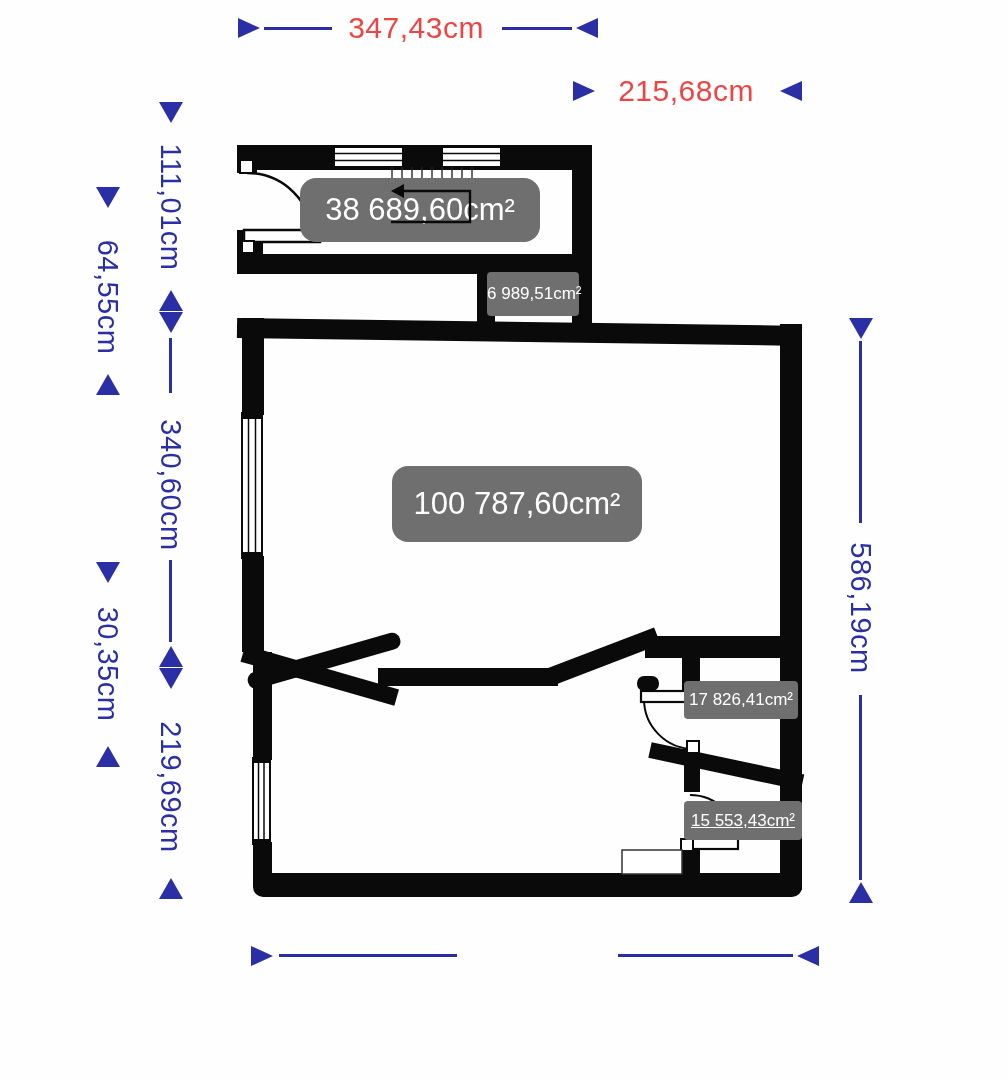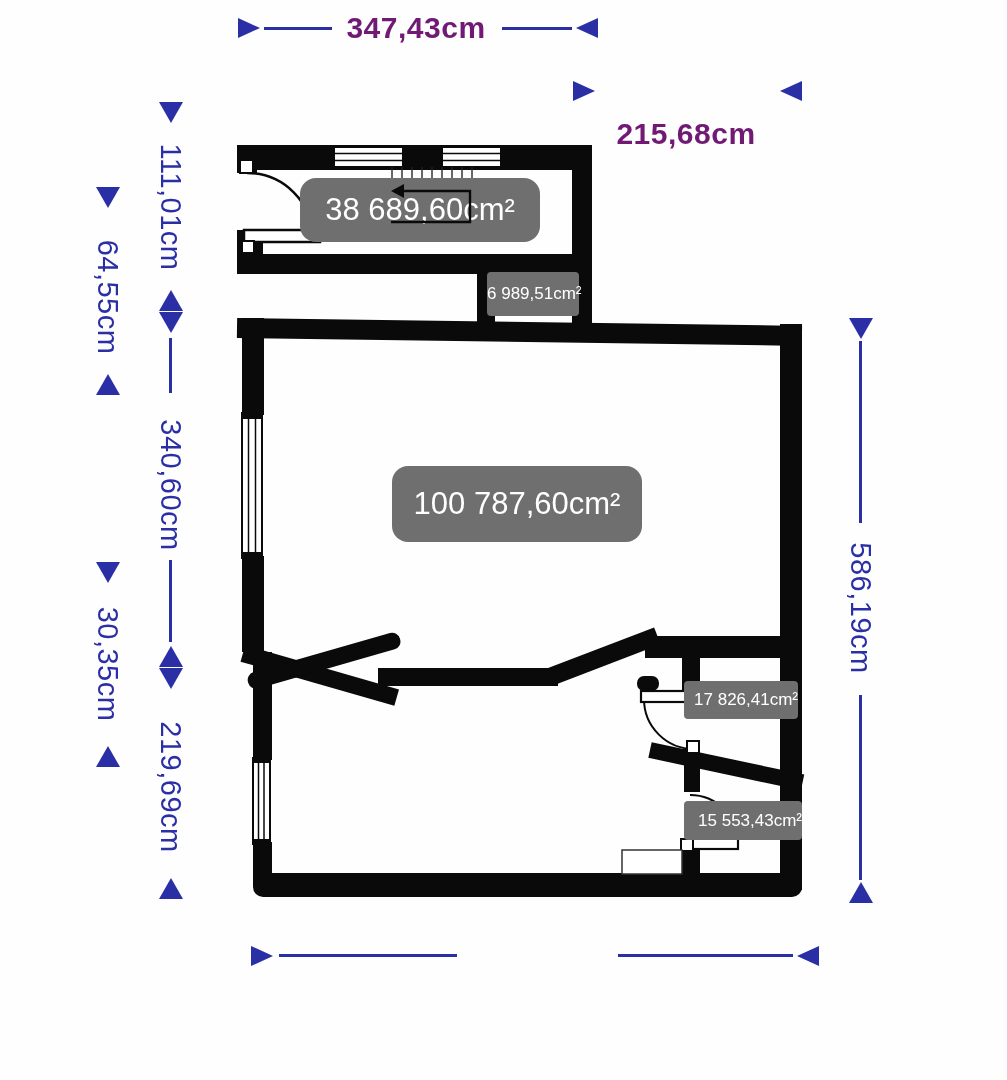--- a/index.html
+++ b/index.html
@@ -1,21 +1,21 @@
 <!DOCTYPE html>
 <html><head>
 <meta charset="utf-8">
 <style>
   html,body{margin:0;padding:0;}
   body{font-family:"Liberation Sans", sans-serif; background:#ffffff;}
   #stage{position:relative; width:1007px; height:1080px; background:#fefefe; overflow:hidden;}
 
   
   .dimtext{
-    position:absolute; color:#701a75; font-size:30px; font-weight:700;
+    position:absolute; color:#ef4444; font-size:30px; font-weight:400;
     text-align:center; white-space:nowrap; letter-spacing:0.5px;
   }
   .vtext{
     position:absolute; width:150px; height:34px; line-height:34px;
     color:#2b2fa6; font-size:29px; font-weight:500; text-align:center;
     transform:rotate(90deg); white-space:nowrap; letter-spacing:0.5px;
   }
   .hline{position:absolute; height:3px; background:#2b2fa6;}
   .vline{position:absolute; width:3px; background:#2b2fa6;}
   .tri{position:absolute; width:0; height:0;}
@@ -23,21 +23,21 @@
   .tri-l{border-top:10px solid transparent; border-bottom:10px solid transparent; border-right:22px solid #2b2fa6;}
   .tri-d{border-left:12px solid transparent; border-right:12px solid transparent; border-top:21px solid #2b2fa6;}
   .tri-u{border-left:12px solid transparent; border-right:12px solid transparent; border-bottom:21px solid #2b2fa6;}
 
   
   .roomlabel{
     position:absolute; background:#6f6f6f; color:#ffffff; text-align:center;
     white-space:nowrap; z-index:20;
   }
   .biglabel{border-radius:16px; font-size:31px; font-weight:500;}
-  .smalllabel{border-radius:4px; font-size:17px; font-weight:500;text-align:right;}
+  .smalllabel{border-radius:4px; font-size:17px; font-weight:500;}
 
   svg{position:absolute; left:0; top:0;}
   #plan-svg{z-index:10;}
   #overlay-svg{z-index:30;}
 </style>
 </head>
 <body>
 
 <div id="stage">
 
@@ -135,35 +135,35 @@
       <rect x="681" y="839" width="12" height="12" fill="#ffffff" stroke="#0a0a0a" stroke-width="2"></rect>
     </g>
 
     <rect x="622" y="850" width="60" height="24" fill="#ffffff" stroke="#333333" stroke-width="1.5"></rect>
   </svg>
 
   <div class="roomlabel biglabel" style="left:300px; top:178px; width:240px; height:64px; line-height:64px;">38 689,60cm²</div>
   <div class="roomlabel smalllabel" style="left:487px; top:272px; width:92px; height:44px; line-height:44px; overflow:visible;">6 989,51cm²</div>
   <div class="roomlabel biglabel" style="left:392px; top:466px; width:250px; height:76px; line-height:76px;">100 787,60cm²</div>
   <div class="roomlabel smalllabel" style="left:684px; top:681px; width:114px; height:38px; line-height:38px;">17 826,41cm²</div>
-  <div class="roomlabel smalllabel" style="left:684px; top:801px; width:118px; height:39px; line-height:39px;">15 553,43cm²</div>
+  <div class="roomlabel smalllabel" style="left:684px; top:801px; width:118px; height:39px; line-height:39px;text-decoration:underline;">15 553,43cm²</div>
 
   <svg id="overlay-svg" width="1007" height="1080" viewBox="0 0 1007 1080">
     <path d="M 391 222 H 470 V 191 H 403" fill="none" stroke="#0a0a0a" stroke-width="2.4"></path>
     <polygon points="391,191 404,184 404,198" fill="#0a0a0a"></polygon>
   </svg>
 
   <div class="tri tri-r" style="left:238px; top:18px;"></div>
   <div class="hline" style="left:264px; top:27px; width:68px;"></div>
   <div class="dimtext" style="left:336px; top:11px; width:160px;">347,43cm</div>
   <div class="hline" style="left:502px; top:27px; width:70px;"></div>
   <div class="tri tri-l" style="left:576px; top:18px;"></div>
 
   <div class="tri tri-r" style="left:573px; top:81px;"></div>
-  <div class="dimtext" style="left:606px; top:74px; width:160px;margin-top:43px;">215,68cm</div>
+  <div class="dimtext" style="left:606px; top:74px; width:160px;">215,68cm</div>
   <div class="tri tri-l" style="left:780px; top:81px;"></div>
 
   <div class="tri tri-d" style="left:159px; top:102px;"></div>
   <div class="vtext" style="left:96px; top:190px;">111,01cm</div>
   <div class="tri tri-u" style="left:159px; top:290px;"></div>
   <div class="tri tri-d" style="left:159px; top:312px;"></div>
   <div class="vline" style="left:169px; top:338px; height:55px;"></div>
   <div class="vtext" style="left:96px; top:468px;">340,60cm</div>
   <div class="vline" style="left:169px; top:560px; height:82px;"></div>
   <div class="tri tri-u" style="left:159px; top:646px;"></div>

